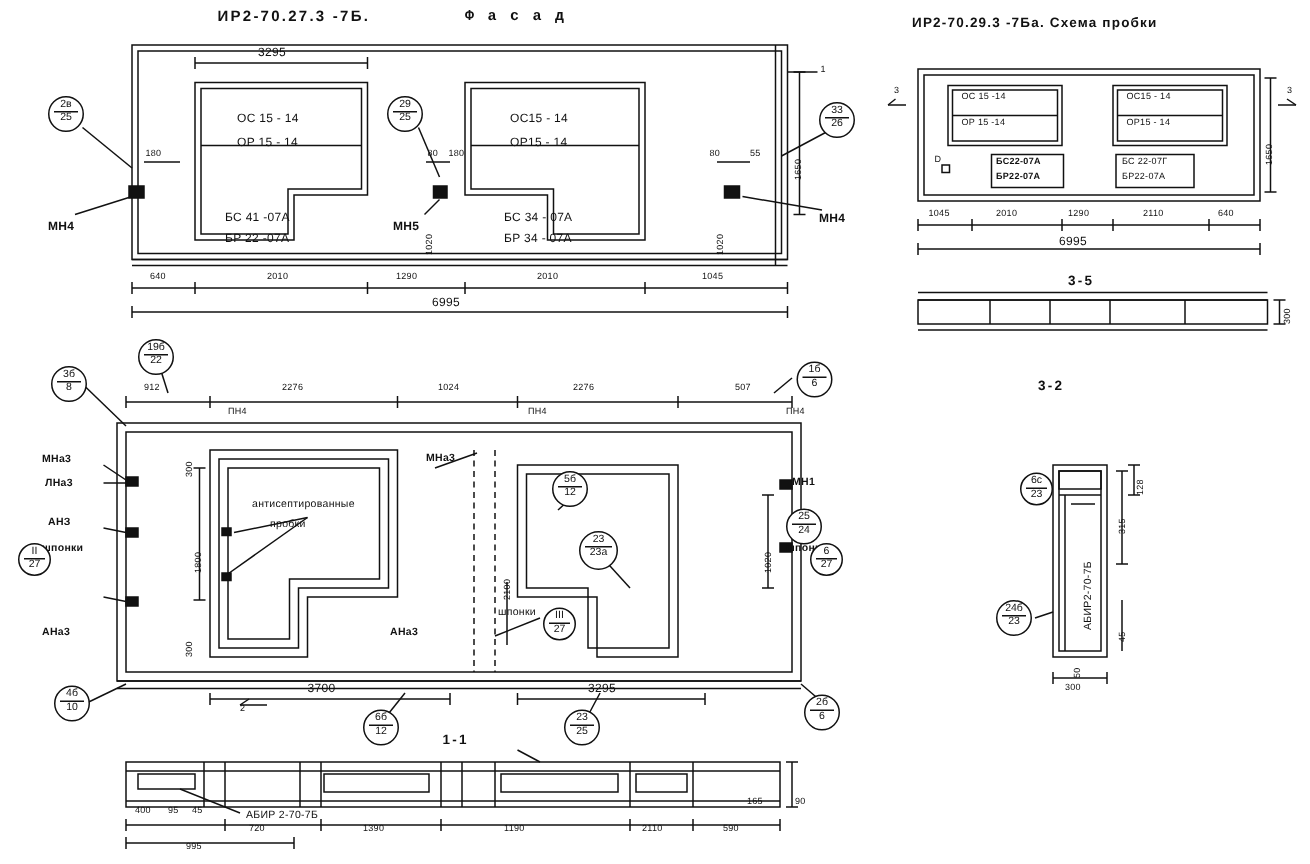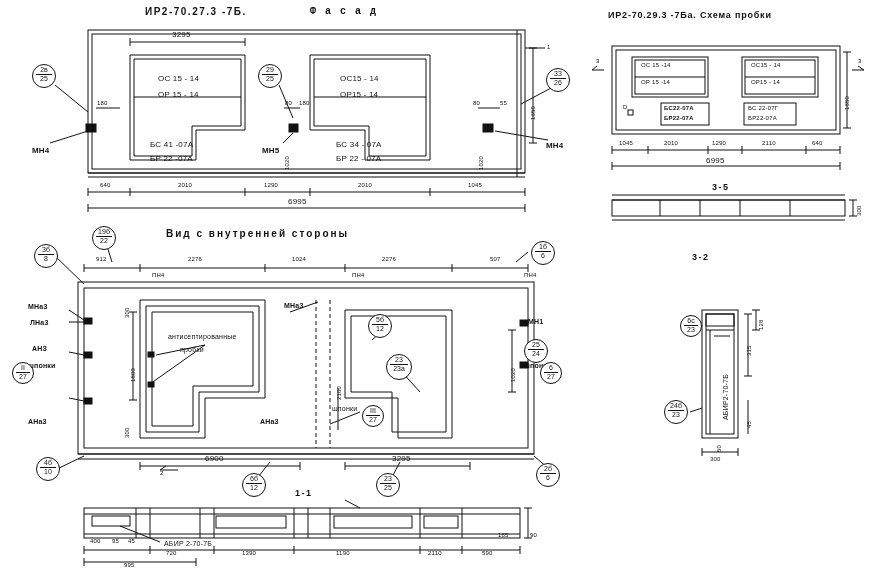--- a/index.html
+++ b/index.html
@@ -298,36 +298,35 @@
 
     <line x1="528" y1="508" x2="528" y2="538"></line>
     <line x1="524" y1="508" x2="532" y2="508"></line>
     <line x1="524" y1="538" x2="532" y2="538"></line>
   </g>
 </svg>
 
 <div class="title" style="left:145px; top:6px;">ИР2-70.27.3 -7Б.</div>
 <div class="title" style="left:310px; top:6px;font-family:Liberation Mono, monospace;">Ф а с а д</div>
 <div class="title" style="left:608px; top:10px; font-size:9px; letter-spacing:0.8px;">ИР2-70.29.3 -7Ба. Схема пробки</div>
-<div class="title" style="left:166px; top:228px; letter-spacing:2px;">Вид с внутренней стороны</div>
 <div class="title" style="left:712px; top:182px; font-size:9px;">3-5</div>
 <div class="title" style="left:692px; top:252px; font-size:9px;">3-2</div>
 <div class="title" style="left:295px; top:488px; font-size:9px;">1-1</div>
 
 <div class="lbl" style="left:172px; top:30px;">3295</div>
 
 <div class="lbl" style="left:158px; top:74px;">ОС 15 - 14</div>
 <div class="lbl" style="left:158px; top:90px;">ОР 15 - 14</div>
 <div class="lbl" style="left:340px; top:74px;">ОС15 - 14</div>
 <div class="lbl" style="left:340px; top:90px;">ОР15 - 14</div>
 
 <div class="lbl" style="left:150px; top:140px;">БС 41 -07А</div>
 <div class="lbl" style="left:150px; top:154px;">БР 22 -07А</div>
 <div class="lbl" style="left:336px; top:140px;">БС 34 - 07А</div>
-<div class="lbl" style="left:336px; top:154px;">БР 22 - 07А</div>
+<div class="lbl" style="left:336px; top:154px;">БР 34 - 07А</div>
 
 <div class="lbl b" style="left:32px; top:146px;">МН4</div>
 <div class="lbl b" style="left:262px; top:146px;">МН5</div>
 <div class="lbl b" style="left:546px; top:141px;">МН4</div>
 
 <div class="lbl xs" style="left:97px; top:100px;">180</div>
 <div class="lbl xs" style="left:299px; top:100px;">180</div>
 <div class="lbl xs" style="left:285px; top:100px;">80</div>
 <div class="lbl xs" style="left:473px; top:100px;">80</div>
 <div class="lbl xs" style="left:500px; top:100px;">55</div>
@@ -400,21 +399,21 @@
 <div class="lbl sm" style="left:168px; top:333px;">антисептированные</div>
 <div class="lbl sm" style="left:180px; top:346px;">пробки</div>
 <div class="lbl sm" style="left:332px; top:405px;">шпонки</div>
 
 <div class="lbl xs vert" style="left:130px; top:382px;">1800</div>
 <div class="lbl xs vert" style="left:124px; top:318px;">300</div>
 <div class="lbl xs vert" style="left:124px; top:438px;">300</div>
 <div class="lbl xs vert" style="left:336px; top:400px;">2100</div>
 <div class="lbl xs vert" style="left:510px; top:382px;">1020</div>
 
-<div class="lbl" style="left:205px; top:454px;">6900</div>
+<div class="lbl" style="left:205px; top:454px;">3700</div>
 <div class="lbl" style="left:392px; top:454px;">3295</div>
 
 <div class="lbl xs" style="left:160px; top:470px;">2</div>
 
 <div class="bubble" style="left:92px; top:226px; width:24px; height:24px;">
   <span class="t">19б</span>
   <span class="d">22</span>
 </div>
 <div class="bubble" style="left:34px; top:244px; width:24px; height:24px;">
   <span class="t">3б</span>

